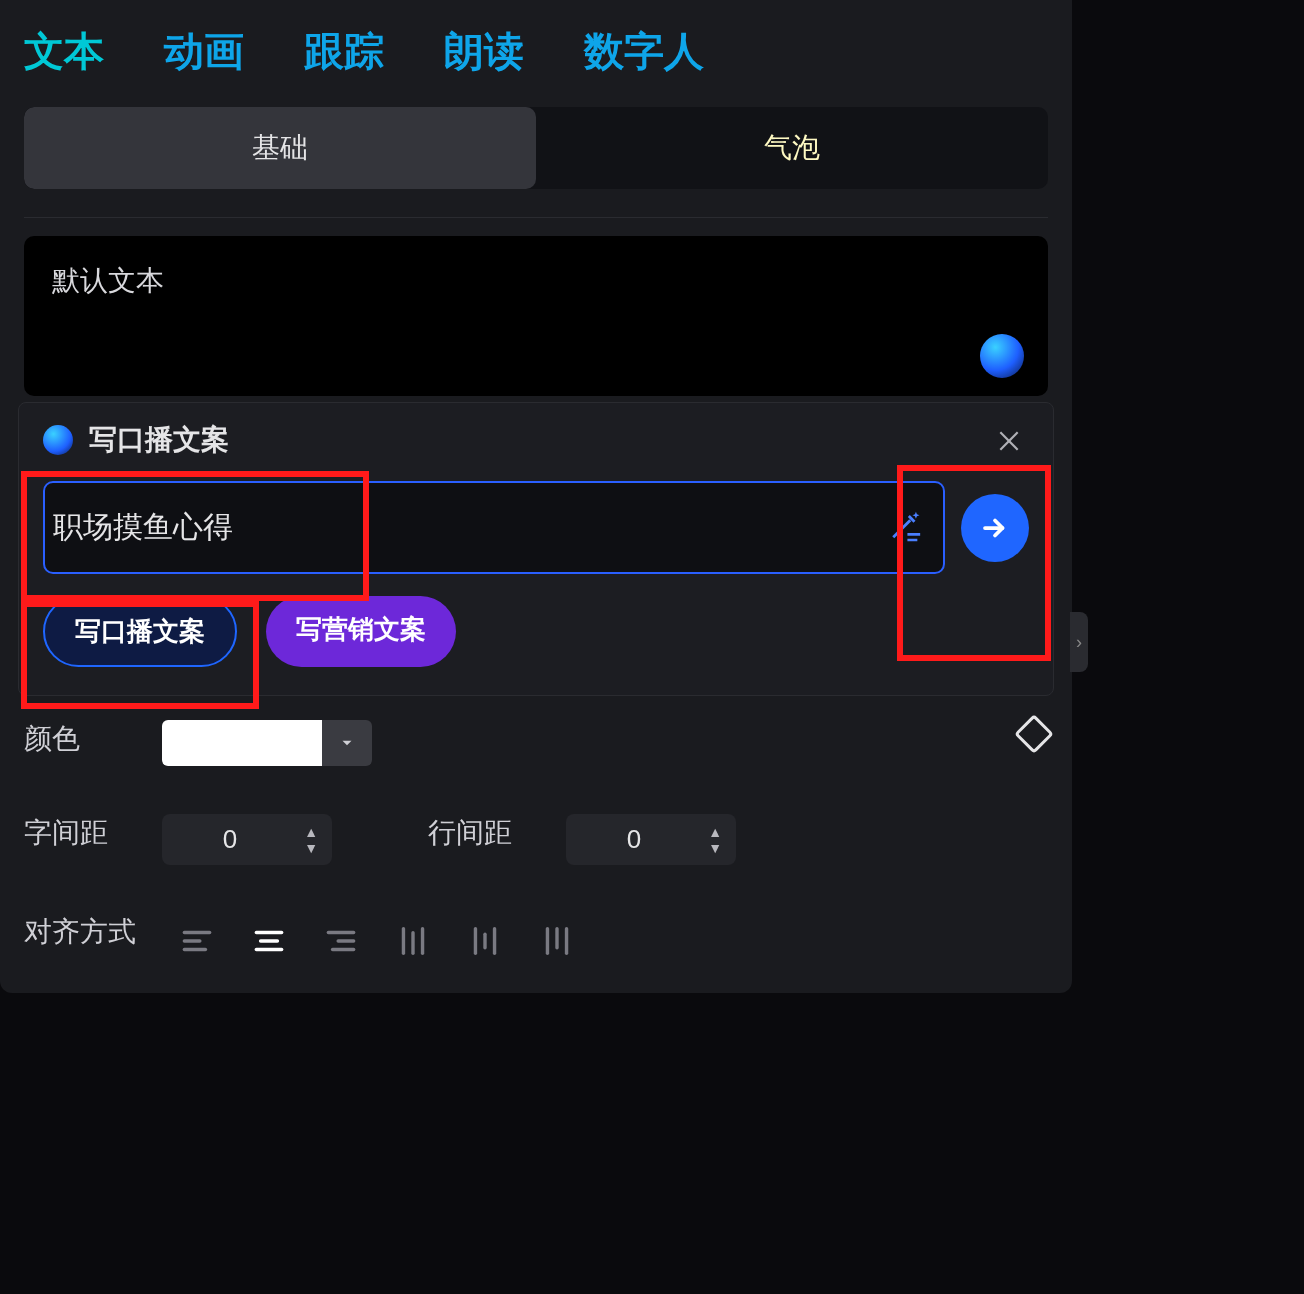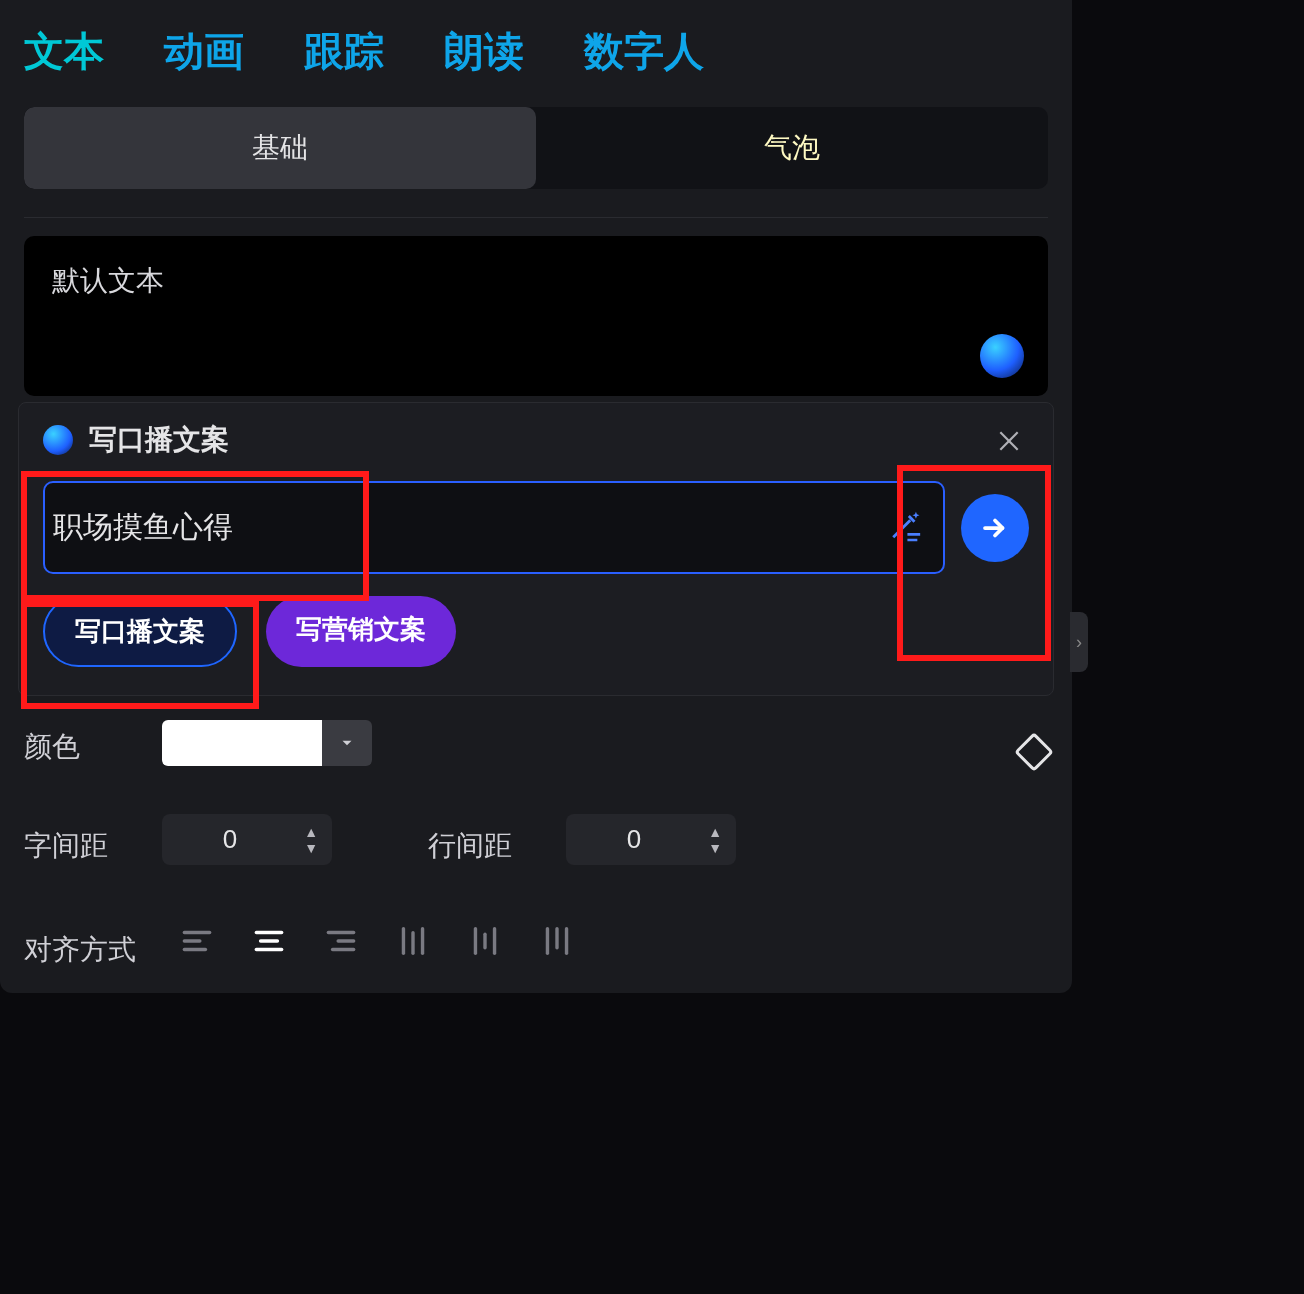--- a/index.html
+++ b/index.html
@@ -146,21 +146,21 @@
   .chip.active {
     background: #0e1b44;
     border: 2px solid #1f66ff;
   }
   
   .hl { position: absolute; border: 6px solid #ff1a1a; pointer-events: none; z-index: 50; }
 
   
   .prop-row {
     display: flex;
-    align-items: flex-end;
+    align-items: flex-start;
     gap: 28px;
     padding: 24px 24px;
     font-size: 28px;
     color: #d0d0d6;
   }
   .prop-label { min-width: 110px; }
   .color-swatch {
     display: flex;
     border-radius: 6px;
     overflow: hidden;

